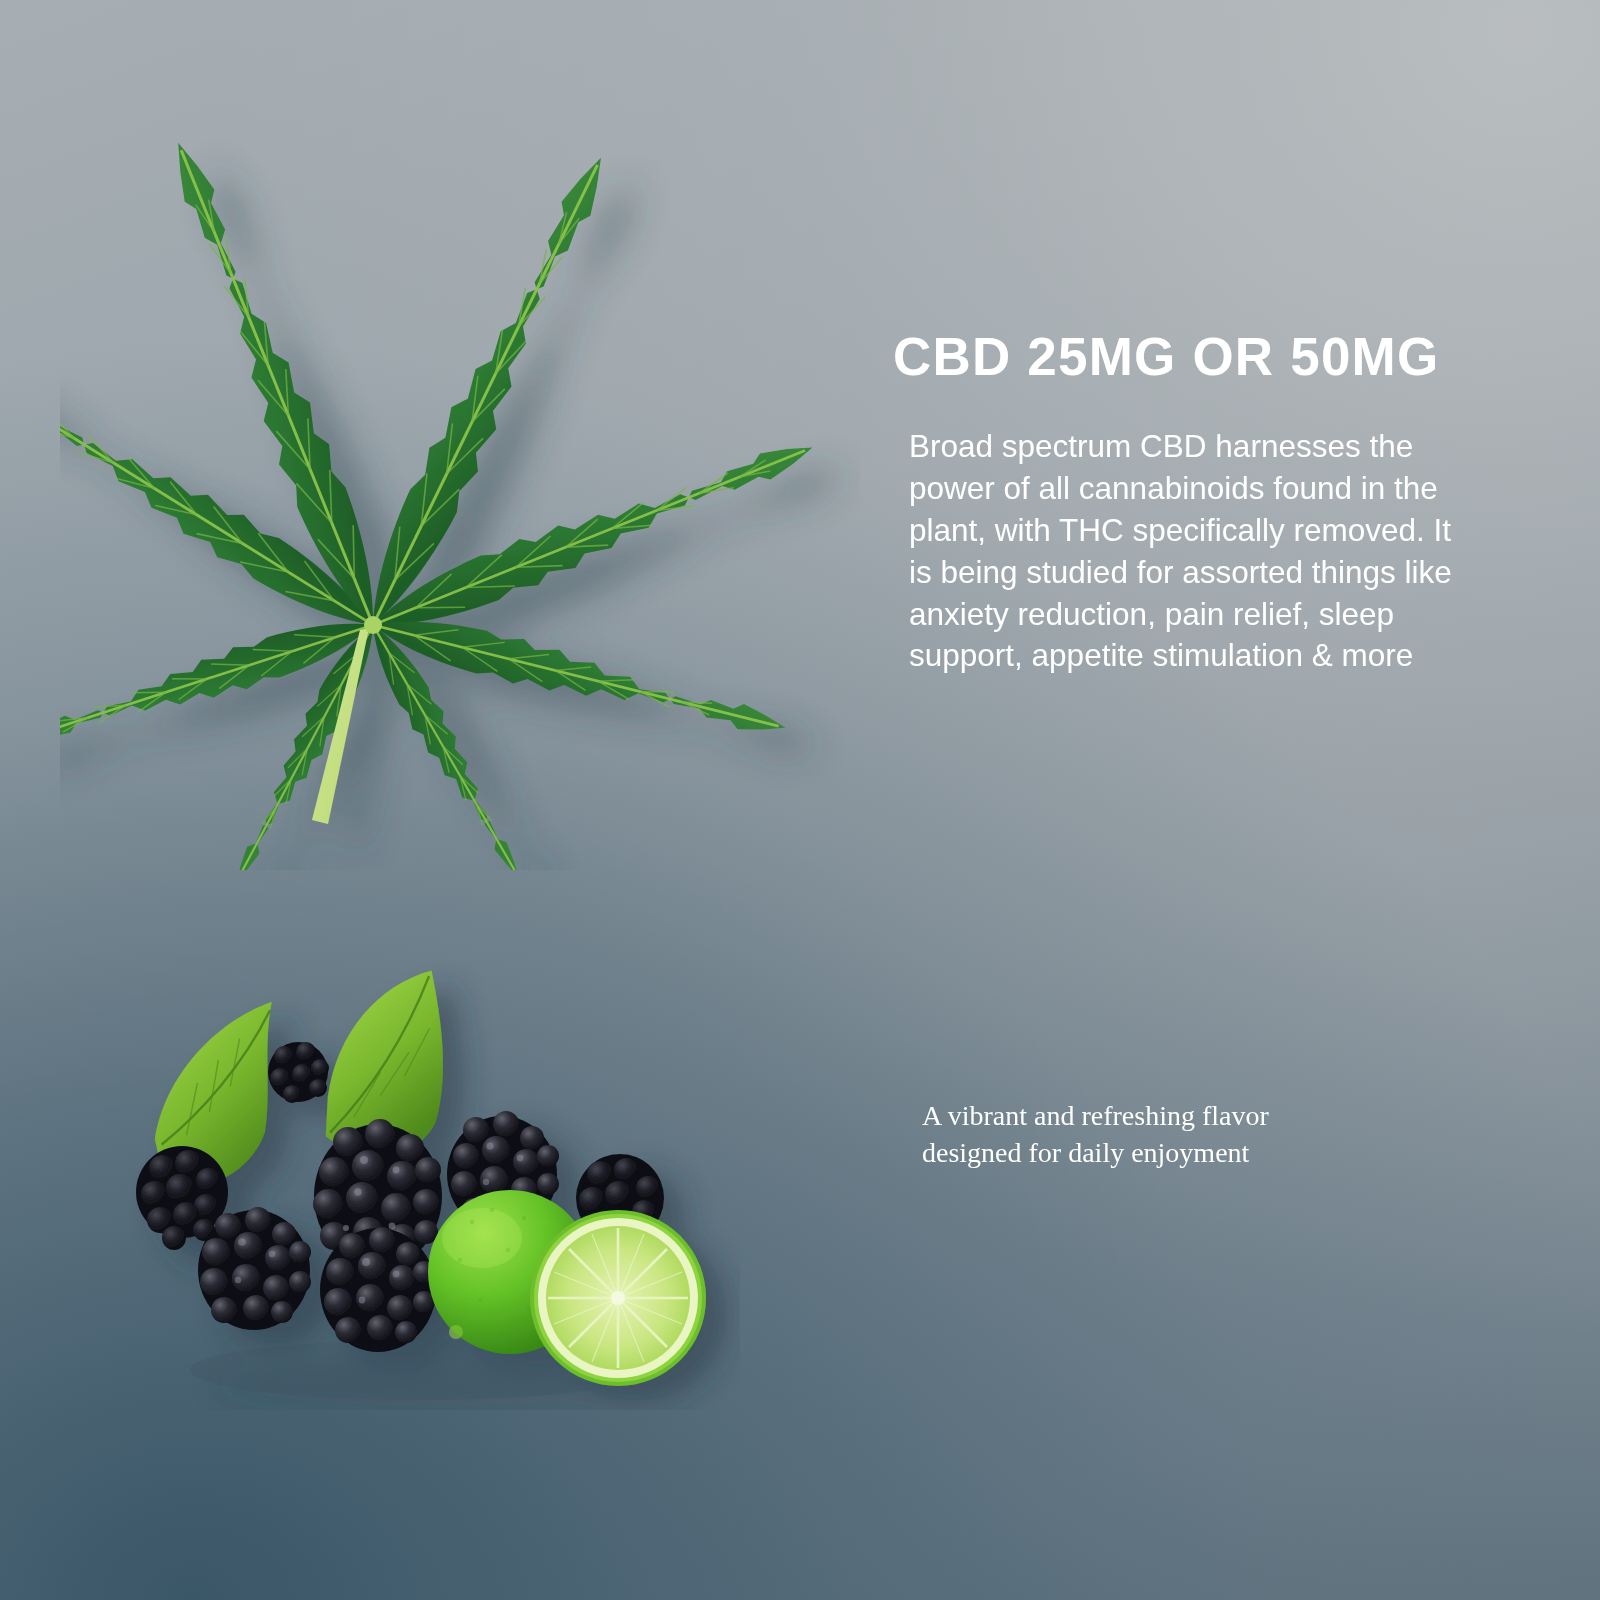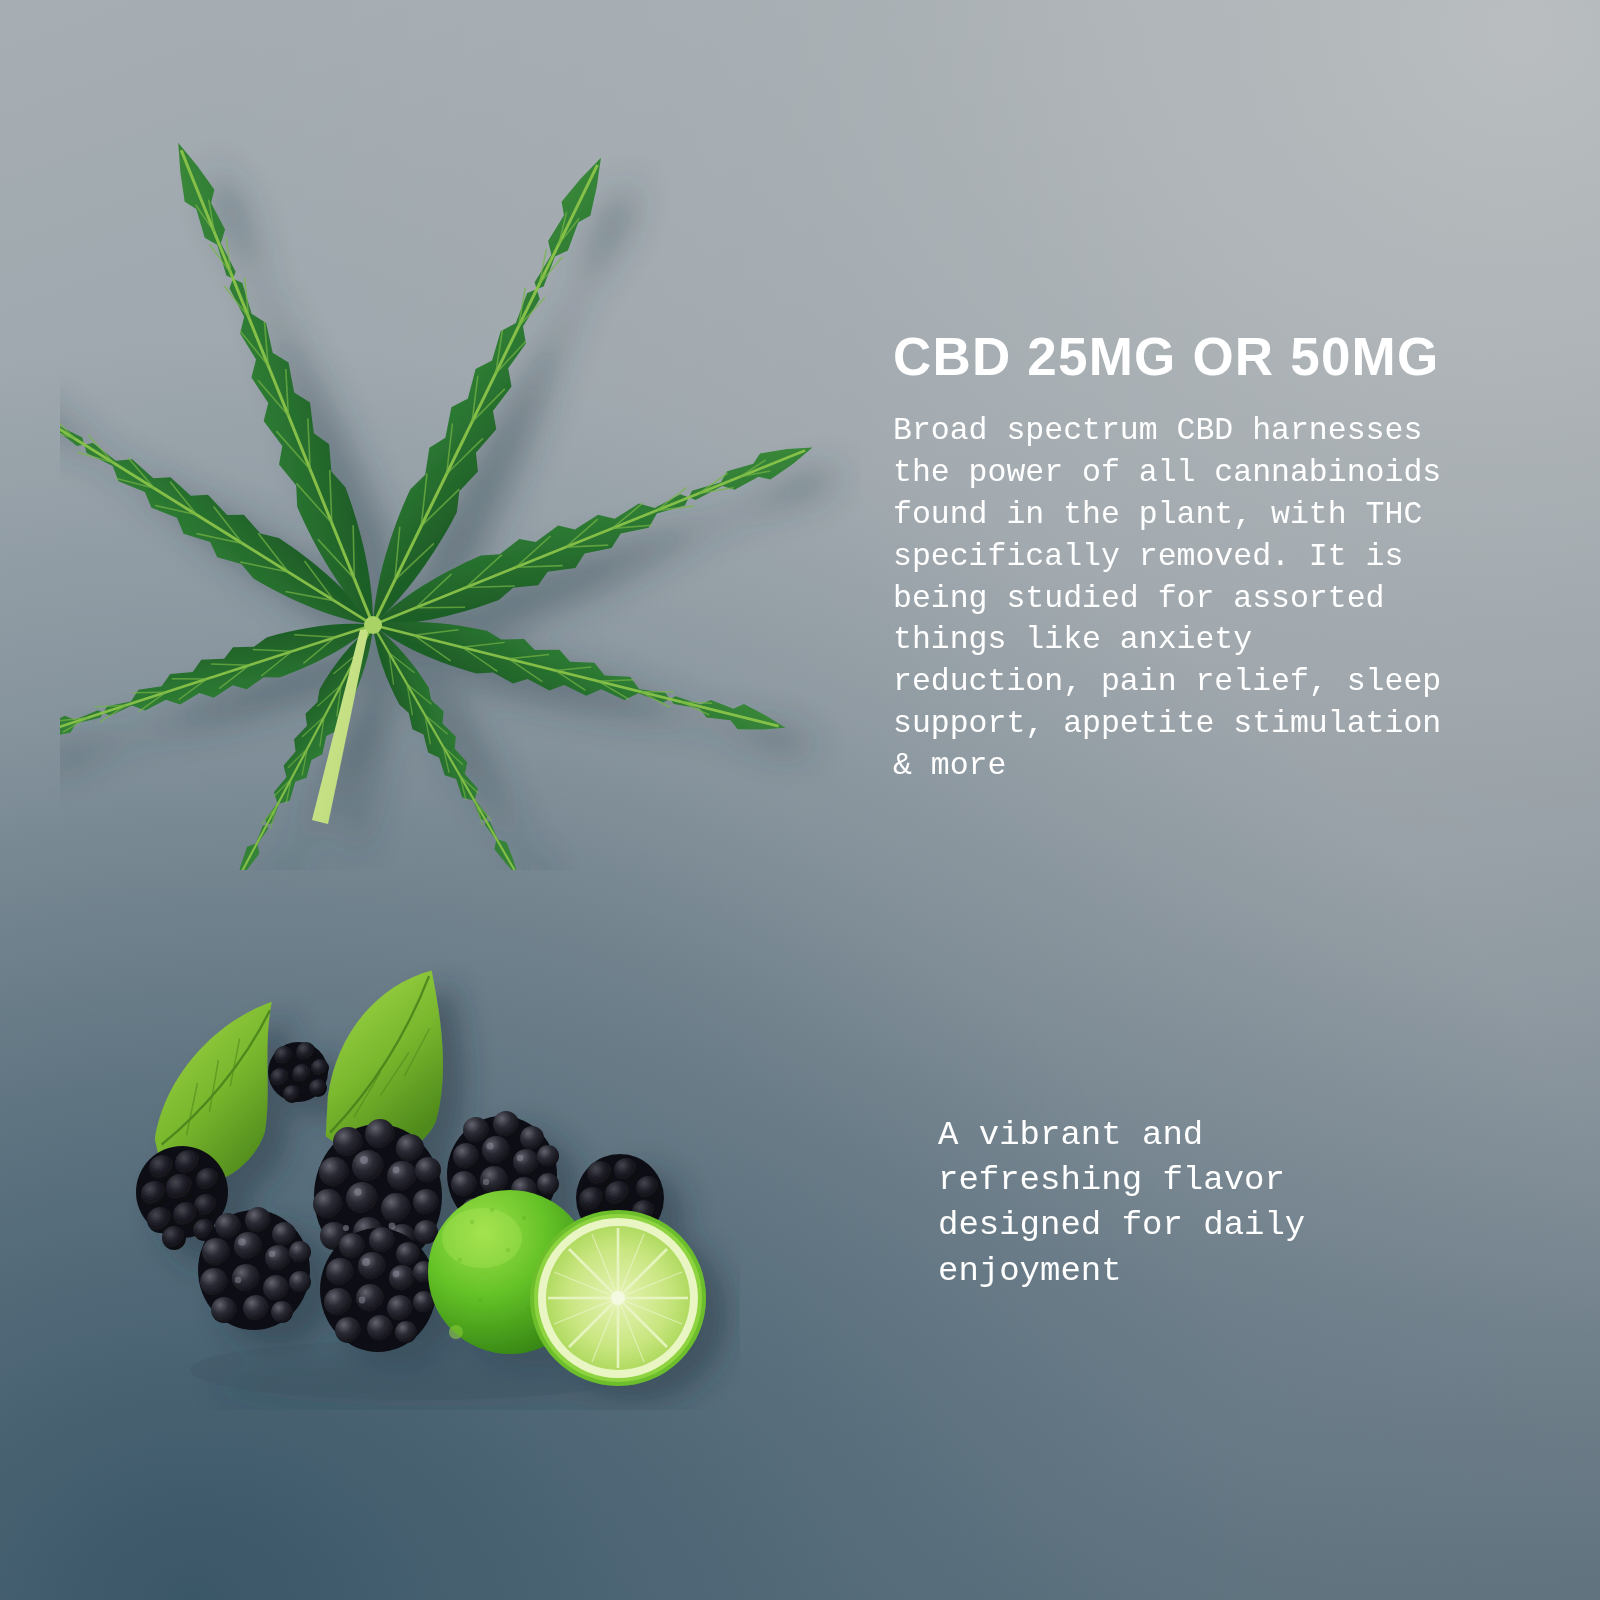--- a/index.html
+++ b/index.html
@@ -27,37 +27,37 @@
     font-weight: 700;
     line-height: 1.0;
     letter-spacing: 0.5px;
     white-space: pre-line;
     text-transform: uppercase;
     margin: 0;
   }
   #cbd-block { left: 893px; top: 330px; width: 600px; }
   #cbd-block .headline { font-size: 53px; letter-spacing: 1.2px; }
   #cbd-block .body-copy {
-    margin: 0;
+    margin: 16px;
     padding-top: 27px;
     color: #ffffff;
-    font-family: Liberation Mono, monospace;
+    font-family: Liberation Sans, sans-serif;
     font-size: 31.5px;
     line-height: 1.33;
     width: 566px;
   }
 
   #flavor-block { left: 922px; top: 1060px; width: 560px; }
   #flavor-block .headline { font-size: 50px; letter-spacing: 2.2px; line-height: 1.14; }
   #flavor-block .body-copy {
-    margin: 16px;
+    margin: 0;
     padding-top: 37px;
     color: #ffffff;
-    font-family: Liberation Mono, monospace;
-    font-size: 34px;
+    font-family: Liberation Serif, serif;
+    font-size: 28px;
     line-height: 1.33;
     white-space: pre-line;
     width: 480px;
   }
 
   
   .art { position: absolute; }
   #leaf-art { left: 60px; top: 130px; width: 800px; height: 740px; }
   #berry-art { left: 120px; top: 960px; width: 620px; height: 450px; }
   .art svg { display: block; width: 100%; height: 100%; }

